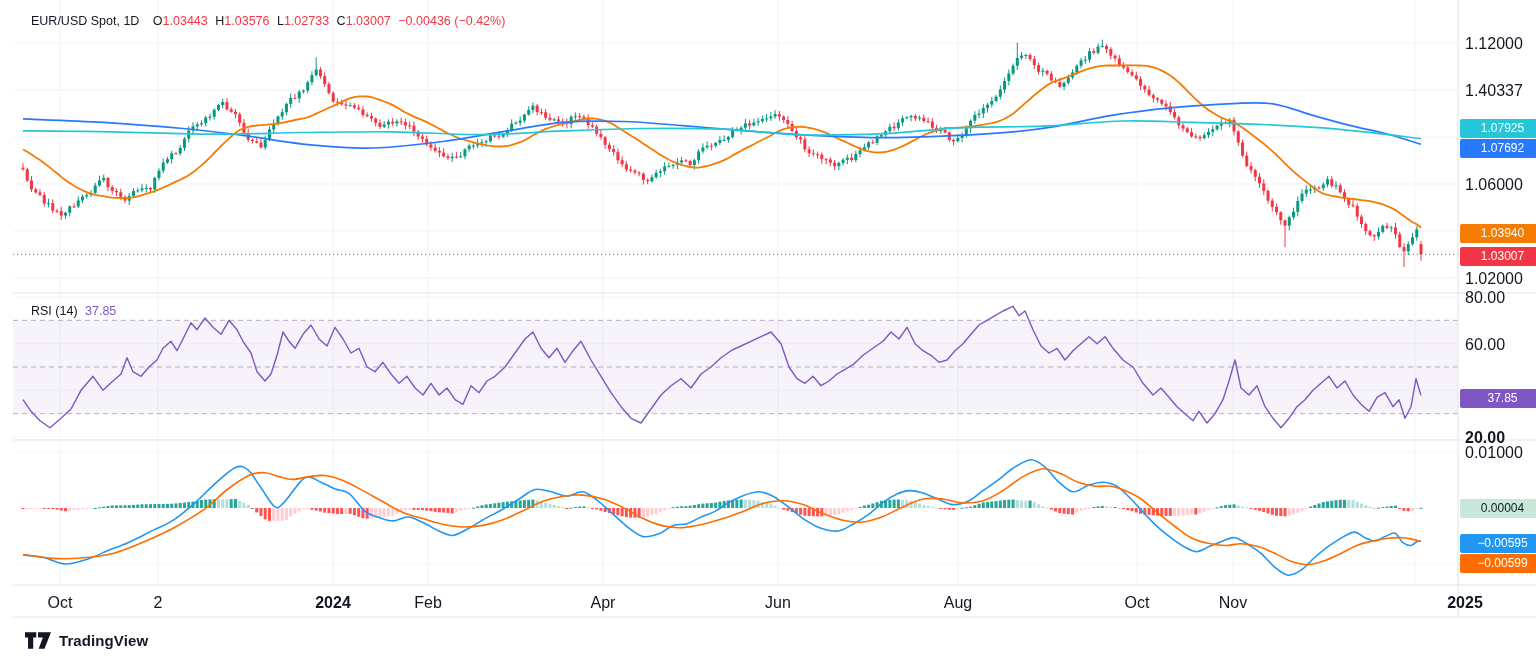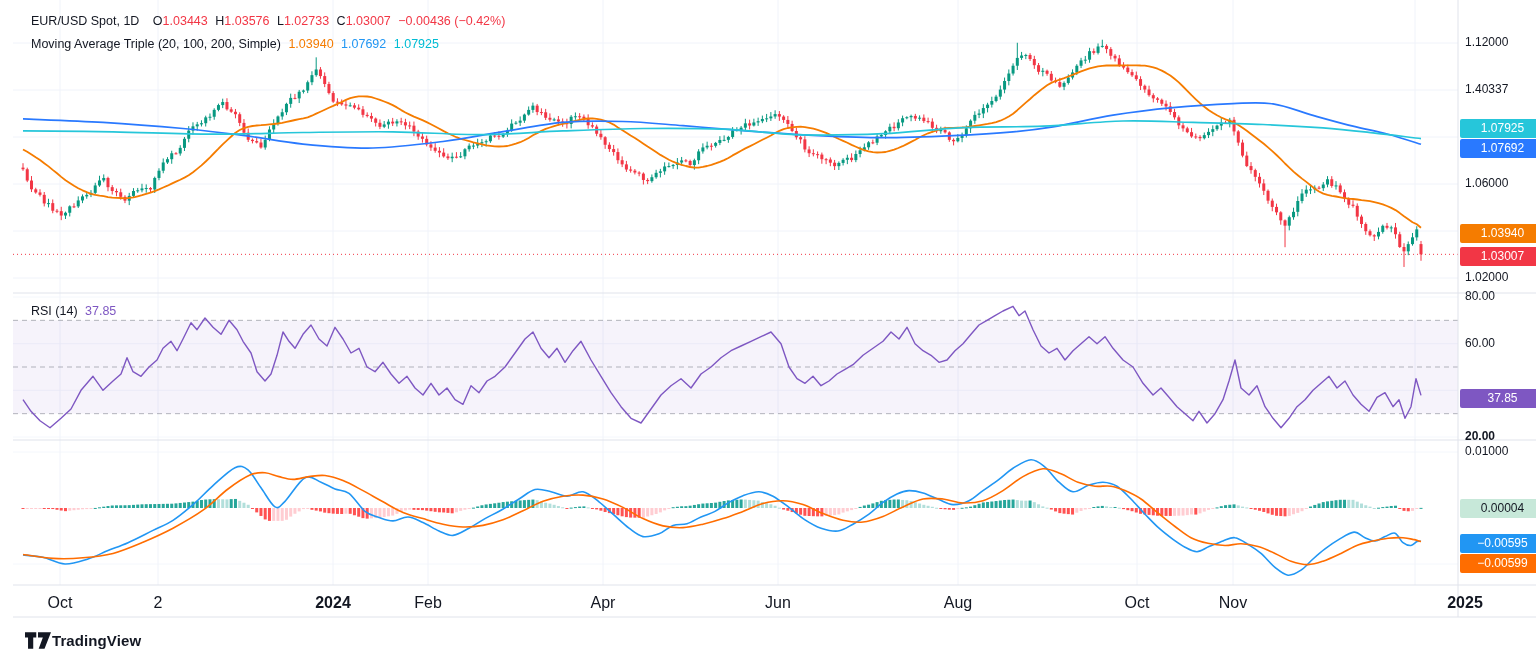--- a/index.html
+++ b/index.html
@@ -9,26 +9,26 @@
   .legend{position:absolute;left:18px;font-size:12.5px;color:#131722;white-space:nowrap;z-index:5;}
   .legend span{margin-right:4px;}
   .legend .gap{margin-left:6px;}
   .v-red{color:#f23645;}
   .v-orange{color:#f57c00;}
   .v-blue{color:#2196f3;}
   .v-cyan{color:#00bcd4;}
   .v-purple{color:#7e57c2;}
   .v-mint{color:#80c7ae;}
   .v-morange{color:#ff6d00;}
-  .ytick{position:absolute;left:1452px;font-size:12px;color:#131722;z-index:4;}
+  .ytick{position:absolute;left:1452px;font-size:16px;color:#131722;z-index:4;}
   .badge{position:absolute;left:1447px;width:85px;height:19px;border-radius:2px;
          color:#fff;font-size:12px;line-height:19px;text-align:center;z-index:6;}
   .tlabel{position:absolute;top:594px;font-size:16px;color:#131722;transform:translateX(-50%);z-index:4;}
   .bold{font-weight:700;}
-  .logo{position:absolute;left:12px;top:631px;display:flex;align-items:center;gap:1px;color:#131722;z-index:5;}
+  .logo{position:absolute;left:12px;top:631px;display:flex;align-items:center;gap:8px;color:#131722;z-index:5;}
   .logo-text{font-size:15px;font-weight:600;letter-spacing:.1px;}
 </style>
 </head>
 <body>
 
 <div class="root">
   <svg id="cv" width="1536" height="659">
       <line x1="47" y1="0" x2="47" y2="585" stroke="#f0f3fa" stroke-width="1"></line>
       <line x1="145" y1="0" x2="145" y2="585" stroke="#f0f3fa" stroke-width="1"></line>
       <line x1="320" y1="0" x2="320" y2="585" stroke="#f0f3fa" stroke-width="1"></line>
@@ -1061,26 +1061,20 @@
 
   <div class="legend" style="top:14px;">
     <span>EUR/USD Spot, 1D</span>
     <span class="gap" style="margin-right:0;">O</span><span class="v-red">1.03443</span>
     <span style="margin-right:0;">H</span><span class="v-red">1.03576</span>
     <span style="margin-right:0;">L</span><span class="v-red">1.02733</span>
     <span style="margin-right:0;">C</span><span class="v-red">1.03007</span>
     <span class="v-red">−0.00436 (−0.42%)</span>
   </div>
 
-  <div class="legend" style="top:37px;">
-    <span>Moving Average Triple (20, 100, 200, Simple)</span>
-    <span class="v-orange">1.03940</span>
-    <span class="v-blue">1.07692</span>
-    <span class="v-cyan">1.07925</span>
-  </div>
 
   <div class="legend" style="top:304px;">
     <span>RSI (14)</span>
     <span class="v-purple">37.85</span>
   </div>
 
 
   <div id="yaxis">
       <div class="ytick" style="top: 35px;">1.12000</div>
       <div class="ytick" style="top: 82px;">1.40337</div>

